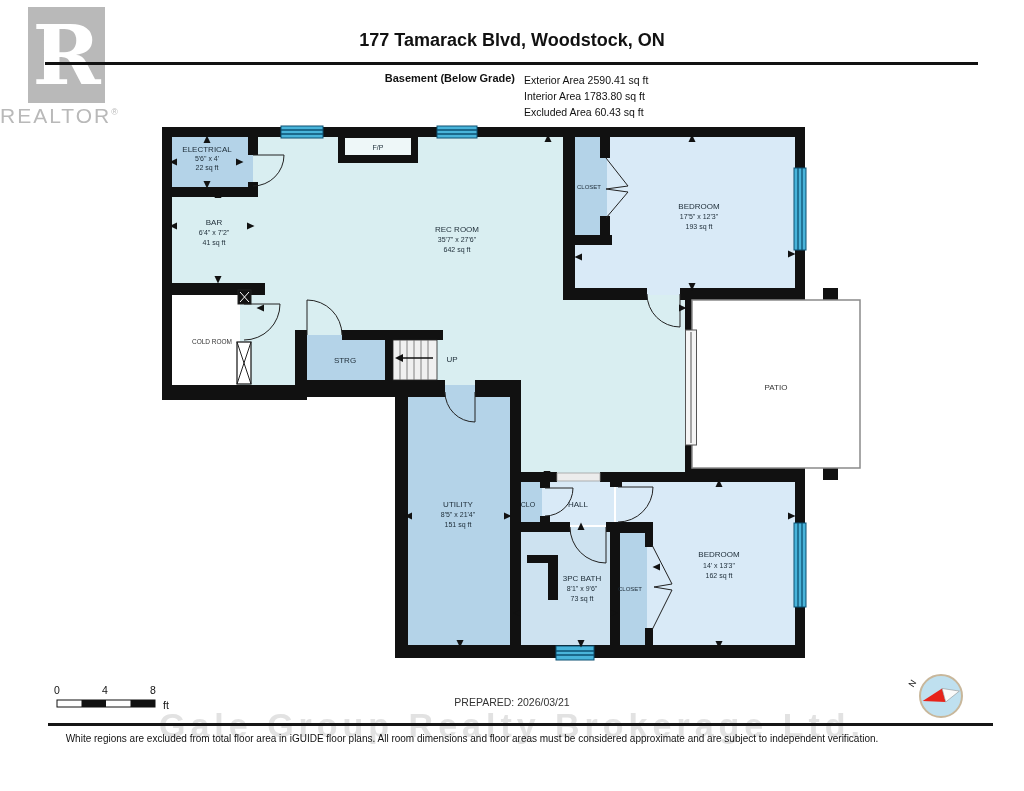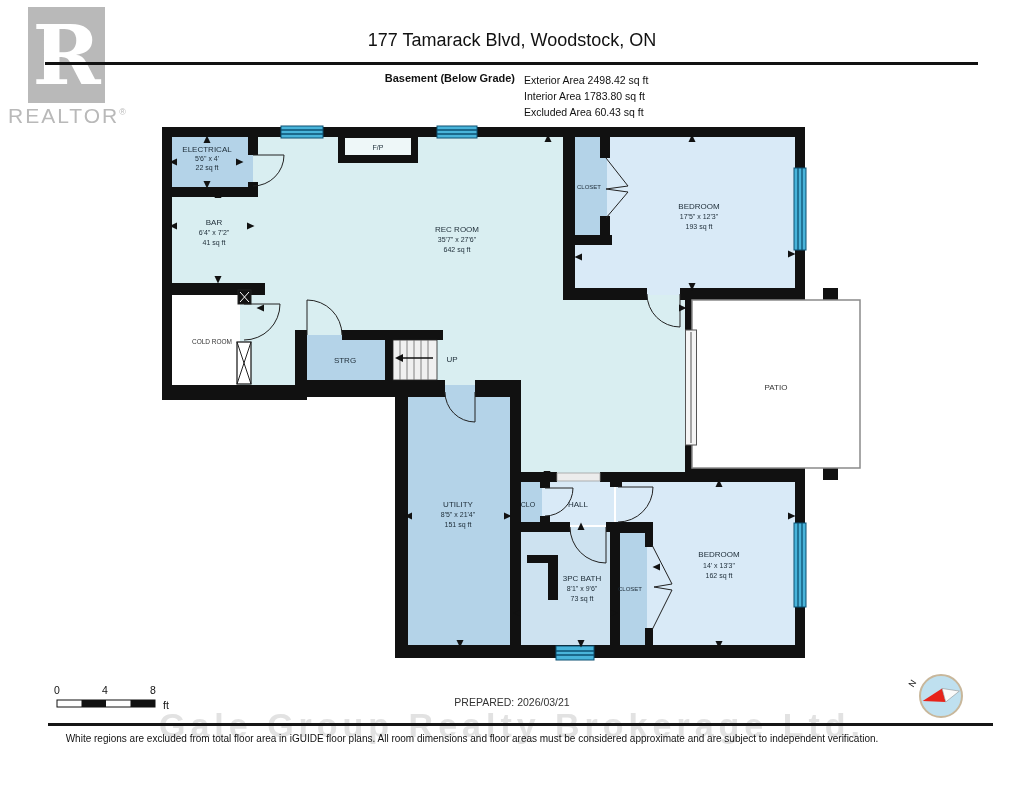--- a/index.html
+++ b/index.html
@@ -3,24 +3,24 @@
 <meta charset="utf-8">
 <style>
   html,body{margin:0;padding:0;background:#fff;}
   .page{position:relative;width:1024px;height:791px;background:#fff;overflow:hidden;
         font-family:"Liberation Sans",sans-serif;color:#111;}
   
   .logo-square{position:absolute;left:28px;top:7px;width:77px;height:96px;background:#b9b9b9;
                display:flex;align-items:center;justify-content:center;z-index:1;}
   .logo-r{font-family:"DejaVu Serif",serif;font-weight:bold;font-size:82px;color:#fff;line-height:96px;}
   .logo-text{position:absolute;left:0px;top:104px;width:130px;font-size:21px;color:#b9b9b9;
-             letter-spacing:2px;z-index:1;padding-left:8px;}
+             letter-spacing:2px;z-index:1;}
   .logo-text sup{font-size:9px;}
   .page-title{position:absolute;left:0;top:30px;width:1024px;text-align:center;
-              font-size:18px;font-weight:normal;z-index:2;}
+              font-size:18px;font-weight:bold;z-index:2;}
   .header-rule{position:absolute;left:45px;top:62px;width:933px;height:2.5px;background:#111;z-index:2;}
   .floor-label{position:absolute;left:300px;top:72px;width:215px;text-align:right;
                font-size:11px;font-weight:bold;z-index:2;}
   .areas{position:absolute;left:524px;top:72px;font-size:10.5px;line-height:16px;z-index:2;}
   
   svg.plan{position:absolute;left:0;top:0;width:1024px;height:791px;z-index:3;}
   
   .prepared{position:absolute;left:0;top:696px;width:1024px;text-align:center;
             font-size:10.5px;color:#333;z-index:4;}
   .watermark{position:absolute;left:0;top:706px;width:1024px;text-align:center;white-space:nowrap;
@@ -36,21 +36,21 @@
 
   <div class="logo-square">
     <span class="logo-r">R</span>
   </div>
   <div class="logo-text"><span>REALTOR</span><sup>®</sup></div>
 
   <div class="page-title">177 Tamarack Blvd, Woodstock, ON</div>
   <div class="header-rule"></div>
   <div class="floor-label">Basement (Below Grade)</div>
   <div class="areas">
-    <div>Exterior Area 2498.42 sq ft</div>
+    <div>Exterior Area 2590.41 sq ft</div>
     <div>Interior Area 1783.80 sq ft</div>
     <div>Excluded Area 60.43 sq ft</div>
   </div>
 
   <svg class="plan" viewBox="0 0 1024 791" font-family="Liberation Sans, sans-serif">
     <defs>
       <polygon id="arr" points="0,-3.5 7.5,0 0,3.5"></polygon>
     </defs>
 
     <g>

